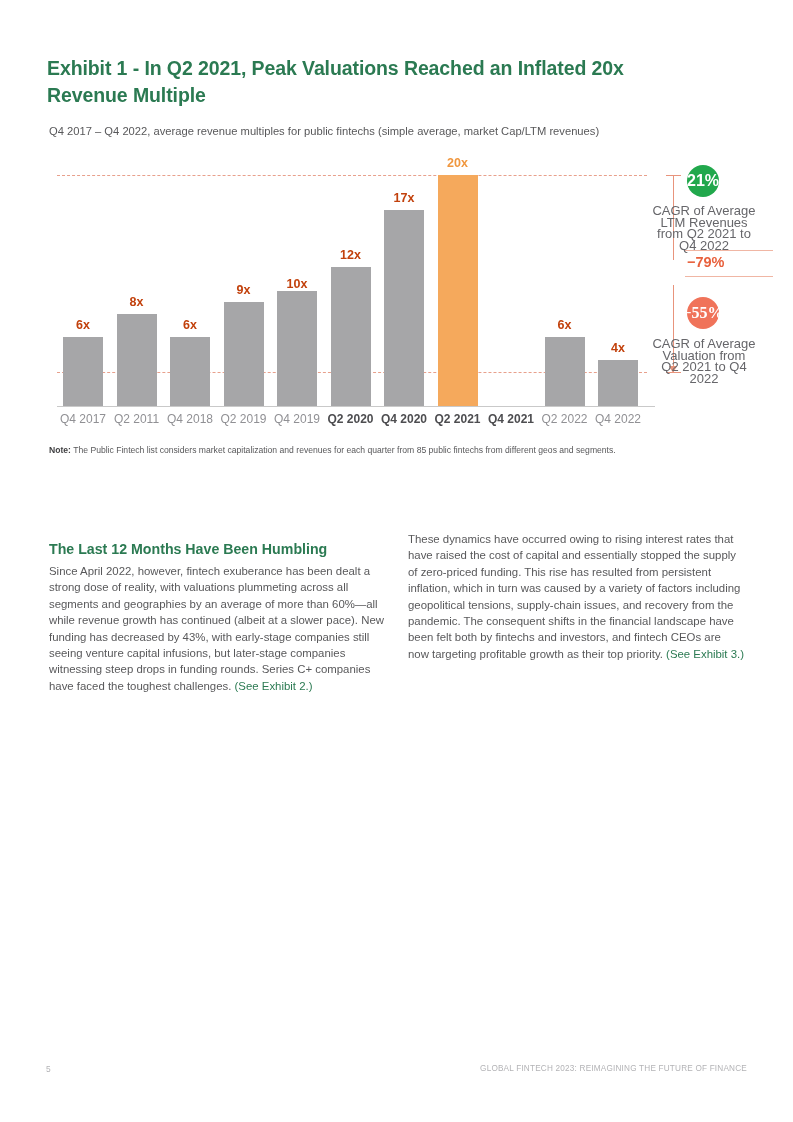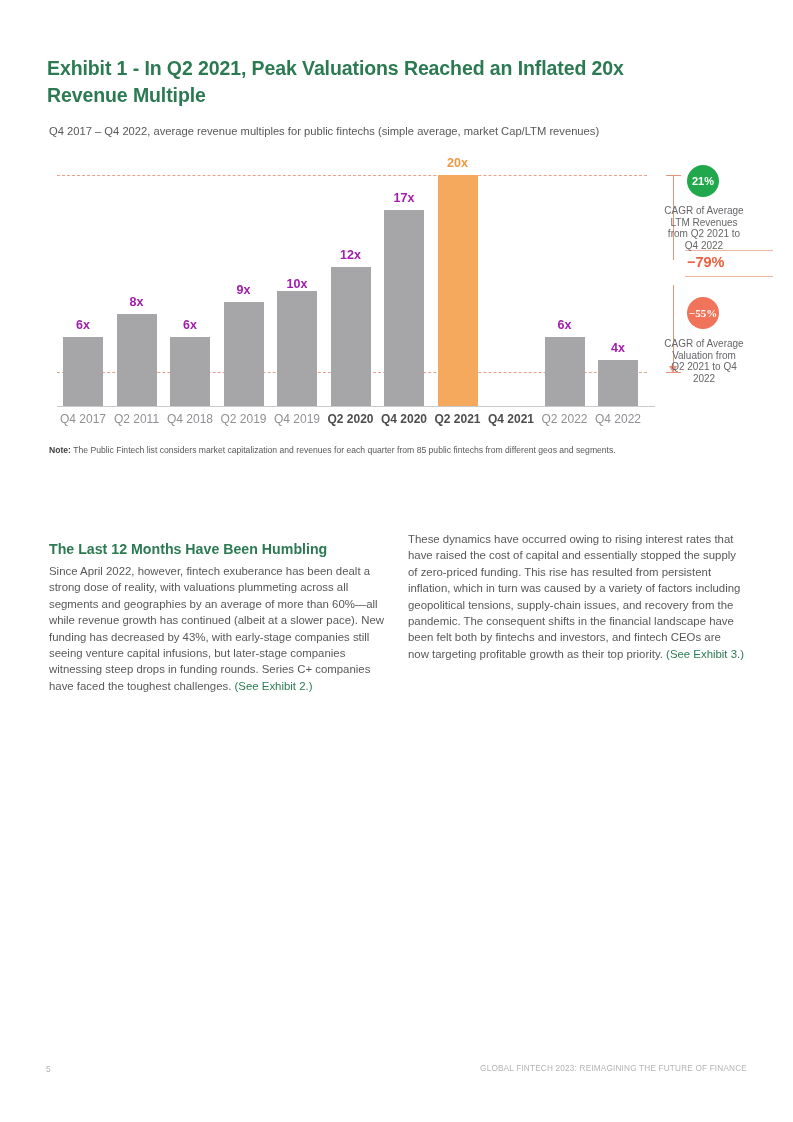--- a/index.html
+++ b/index.html
@@ -100,21 +100,21 @@
     background: #a6a6a8;
   }
   .bar.highlight { background: #f5a95c; }
   .bar-value {
     position: absolute;
     left: -12px;
     width: 64px;
     text-align: center;
     font-size: 12.5px;
     font-weight: bold;
-    color: #a21caf;
+    color: #c2410c;
   }
   .bar-value.highlight { color: #f0973f; }
 
   
   .xlabels {
     position: absolute;
     left: 8px;
     top: 262px;
     width: 592px;
     height: 18px;
@@ -184,35 +184,35 @@
     background: #f0b6a4;
   }
   .drop-rule.over { top: 100px; }
   .drop-rule.under { top: 126px; }
 
   .badge {
     position: absolute;
     width: 32px; height: 32px;
     border-radius: 50%;
     color: #ffffff;
-    font-size: 11px;
+    font-size: 16px;
     font-weight: bold;
     display: flex;
     align-items: center;
     justify-content: center;
   }
   .badge.green { background: #21a84c; left: 30px; top: 15px; }
   .badge.coral { background: #f0735a; left: 30px; top: 147px; font-family: Liberation Serif, serif; }
 
   .badge-caption {
     position: absolute;
     left: -8px;
     width: 110px;
     text-align: center;
-    font-size: 10px;
+    font-size: 13px;
     line-height: 11.5px;
     color: #66666a;
   }
   .badge-caption.upper { top: 55px; }
   .badge-caption.lower { top: 188px; }
 
   
   .sources {
     position: absolute;
     left: 49px;

